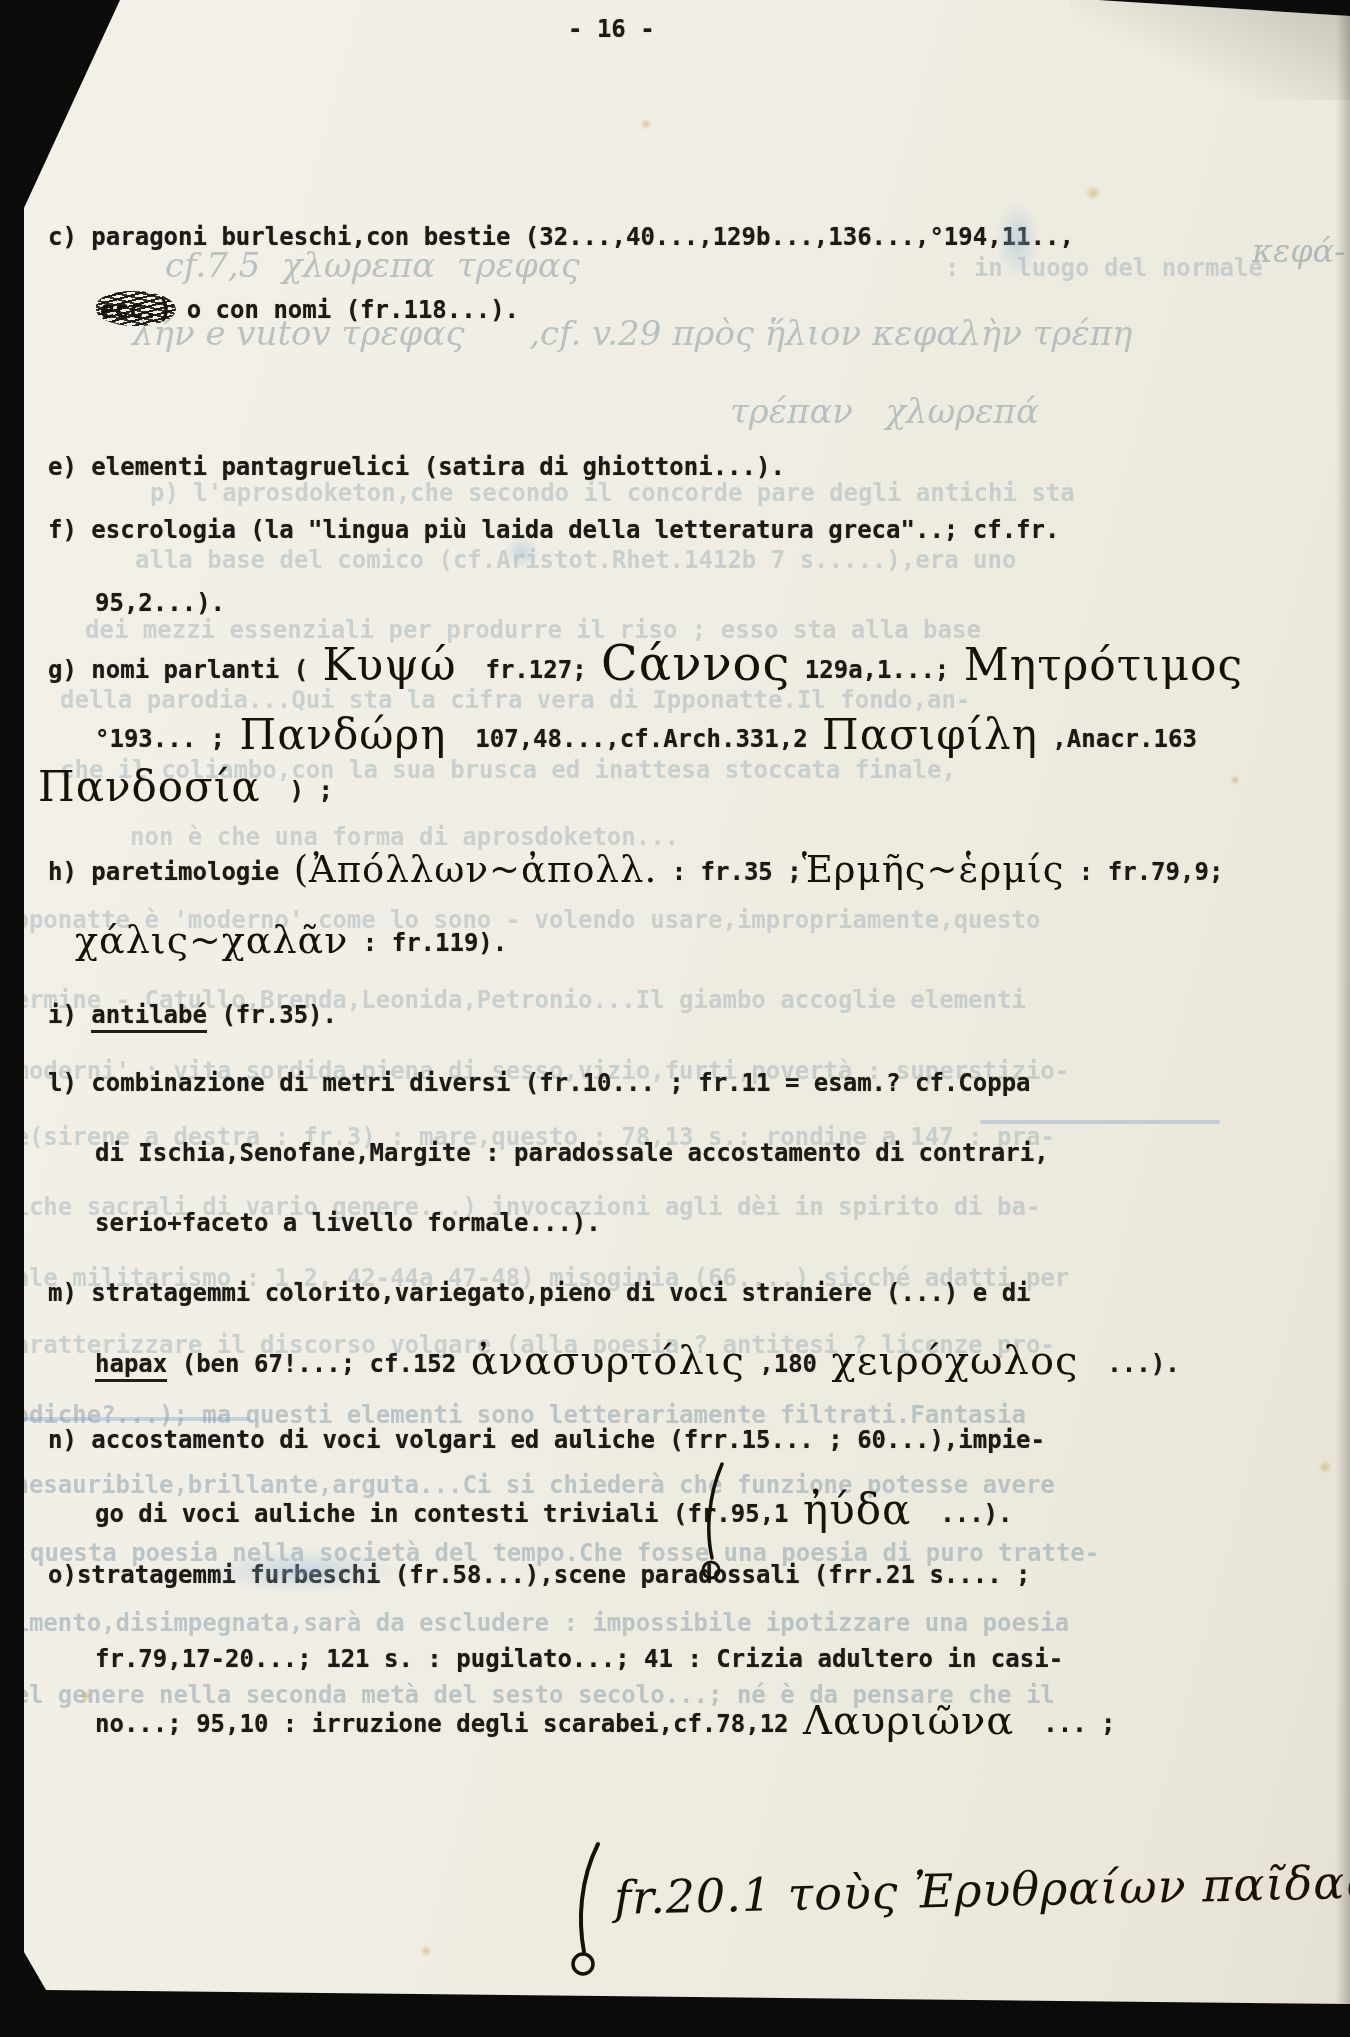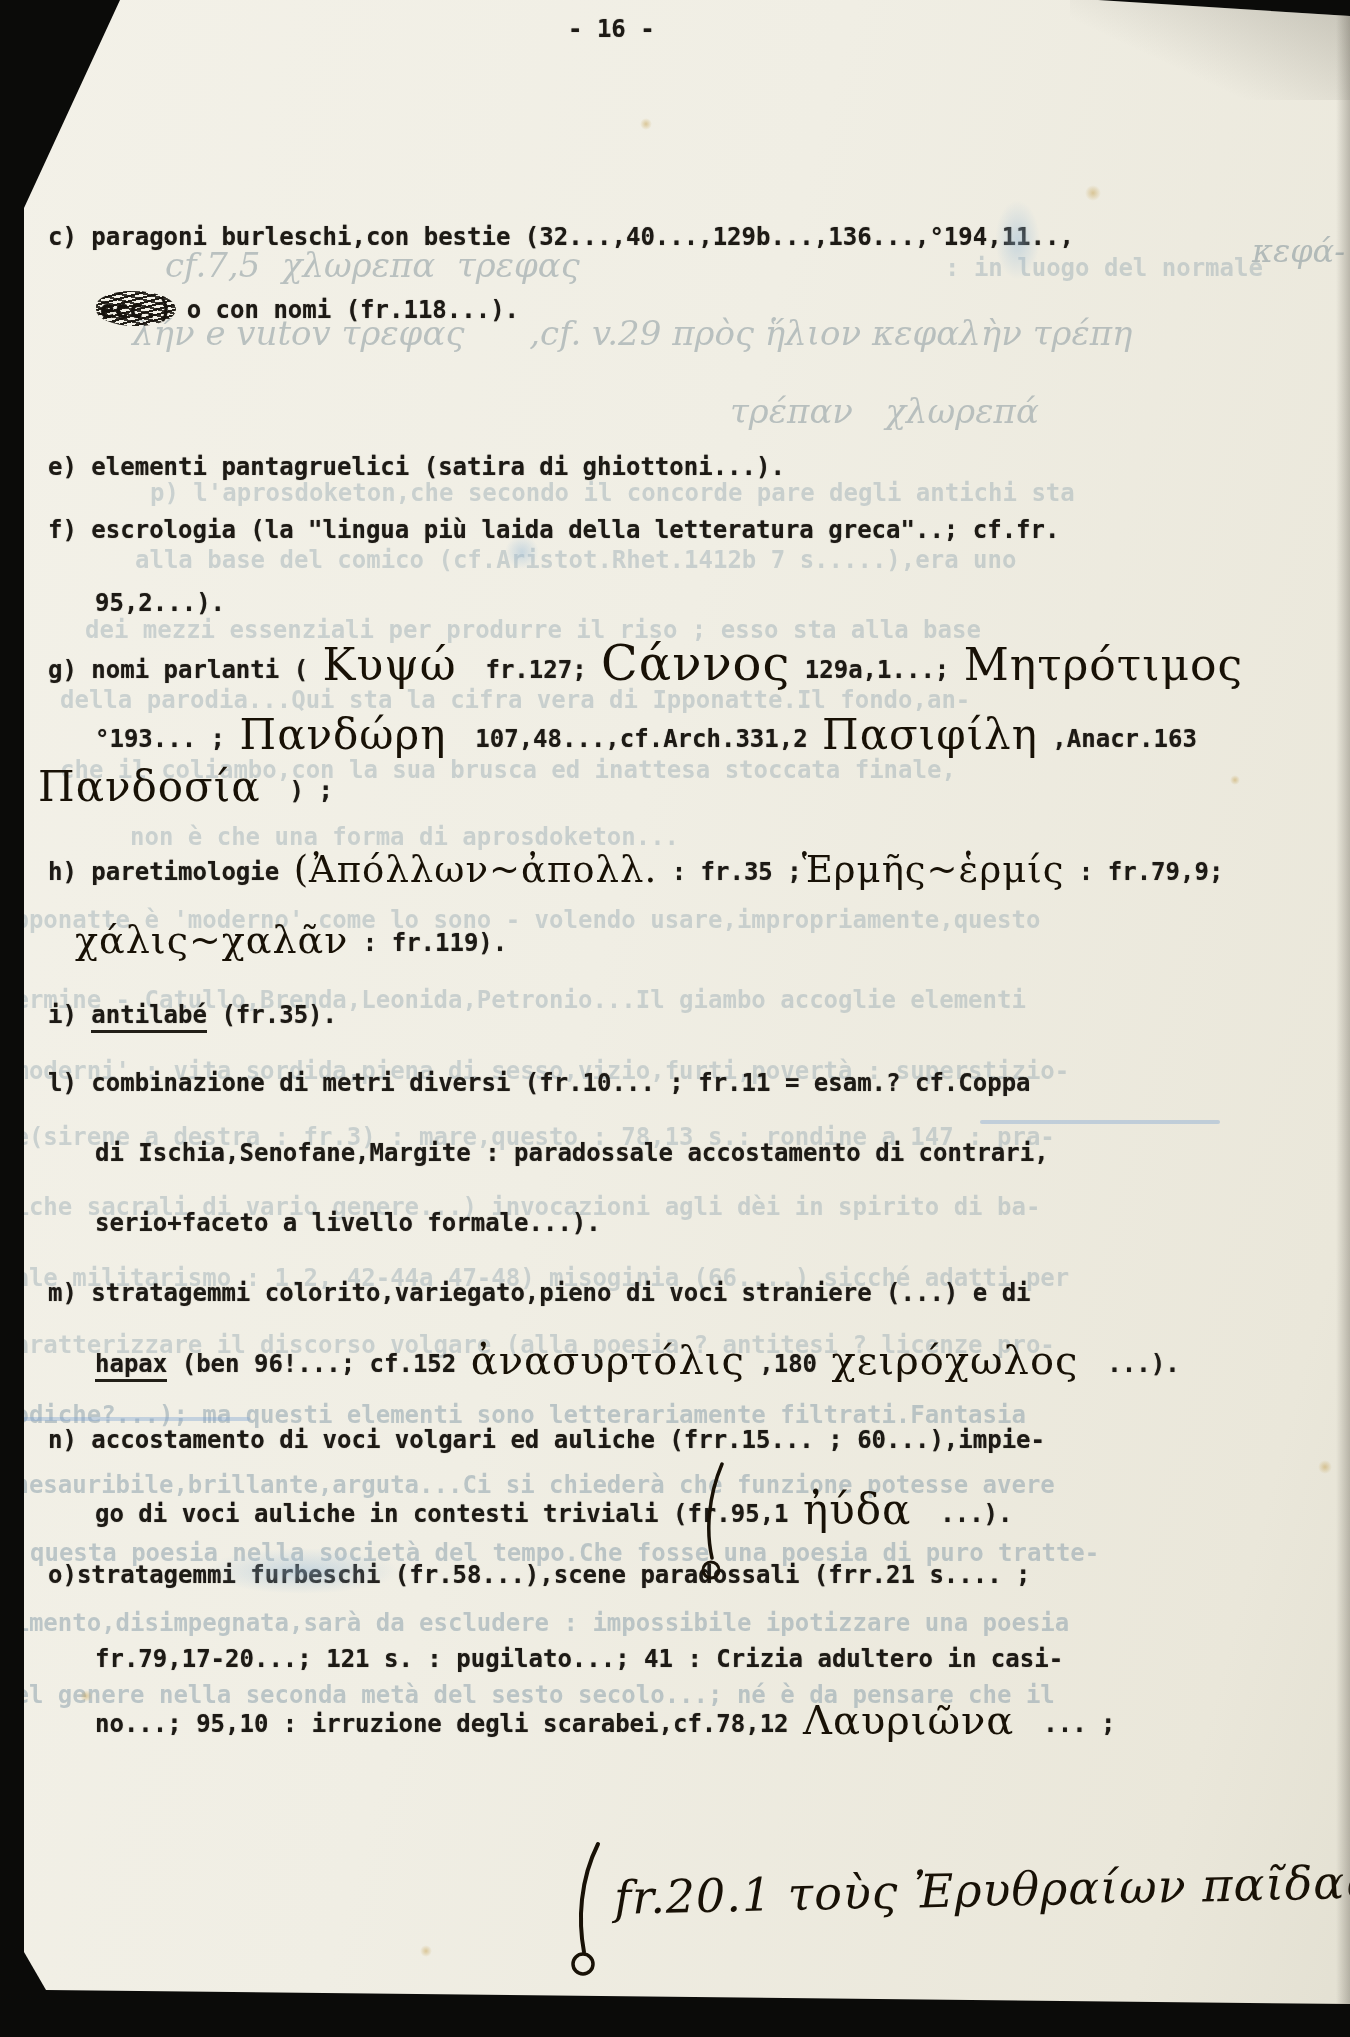--- a/index.html
+++ b/index.html
@@ -86,21 +86,21 @@
     <div class="tl" style="left:48px;top:855px"><span>h) paretimologie </span><span class="hw" style="font-size:37px">(Ἀπόλλων~ἀπολλ.</span><span> : fr.35 ;</span><span class="hw" style="font-size:37px">Ἑρμῆς~ἑρμίς</span><span> : fr.79,9;</span></div>
     <div class="tl" style="left:75px;top:925px"><span class="hw" style="font-size:38px">χάλις~χαλᾶν</span><span> : fr.119).</span></div>
 
     <div class="tl" style="left:48px;top:1000px"><span>i) </span><span class="ul">antilabé</span><span> (fr.35).</span></div>
 
     <div class="tl" style="left:48px;top:1068px">l) combinazione di metri diversi (fr.10... ; fr.11 = esam.? cf.Coppa</div>
     <div class="tl" style="left:95px;top:1138px">di Ischia,Senofane,Margite : paradossale accostamento di contrari,</div>
     <div class="tl" style="left:95px;top:1208px">serio+faceto a livello formale...).</div>
 
     <div class="tl" style="left:48px;top:1278px">m) stratagemmi colorito,variegato,pieno di voci straniere (...) e di</div>
-    <div class="tl" style="left:95px;top:1345px"><span class="ul">hapax</span><span> (ben 96!...; cf.152 </span><span class="hw" style="font-size:40px">ἀνασυρτόλις</span><span> ,180 </span><span class="hw" style="font-size:40px">χειρόχωλος</span><span>  ...).</span></div>
+    <div class="tl" style="left:95px;top:1345px"><span class="ul">hapax</span><span> (ben 67!...; cf.152 </span><span class="hw" style="font-size:40px">ἀνασυρτόλις</span><span> ,180 </span><span class="hw" style="font-size:40px">χειρόχωλος</span><span>  ...).</span></div>
 
     <div class="tl" style="left:48px;top:1425px">n) accostamento di voci volgari ed auliche (frr.15... ; 60...),impie-</div>
     <div class="tl" style="left:95px;top:1495px"><span>go di voci auliche in contesti triviali (fr.95,1 </span><span class="hw" style="font-size:42px">ἠύδα</span><span>  ...).</span></div>
 
     <div class="tl" style="left:48px;top:1560px">o)stratagemmi furbeschi (fr.58...),scene paradossali (frr.21 s.... ;</div>
     <div class="tl" style="left:95px;top:1644px">fr.79,17-20...; 121 s. : pugilato...; 41 : Crizia adultero in casi-</div>
     <div class="tl" style="left:95px;top:1705px"><span>no...; 95,10 : irruzione degli scarabei,cf.78,12 </span><span class="hw" style="font-size:40px">Λαυριῶνα</span><span>  ... ;</span></div>
 
     <svg class="insert-mark" style="left:700px;top:1462px" width="30" height="120" viewBox="0 0 30 120">
       <path d="M 22 2 C 8 35 6 70 12 96" stroke="#181106" stroke-width="3.5" fill="none" stroke-linecap="round"></path>

